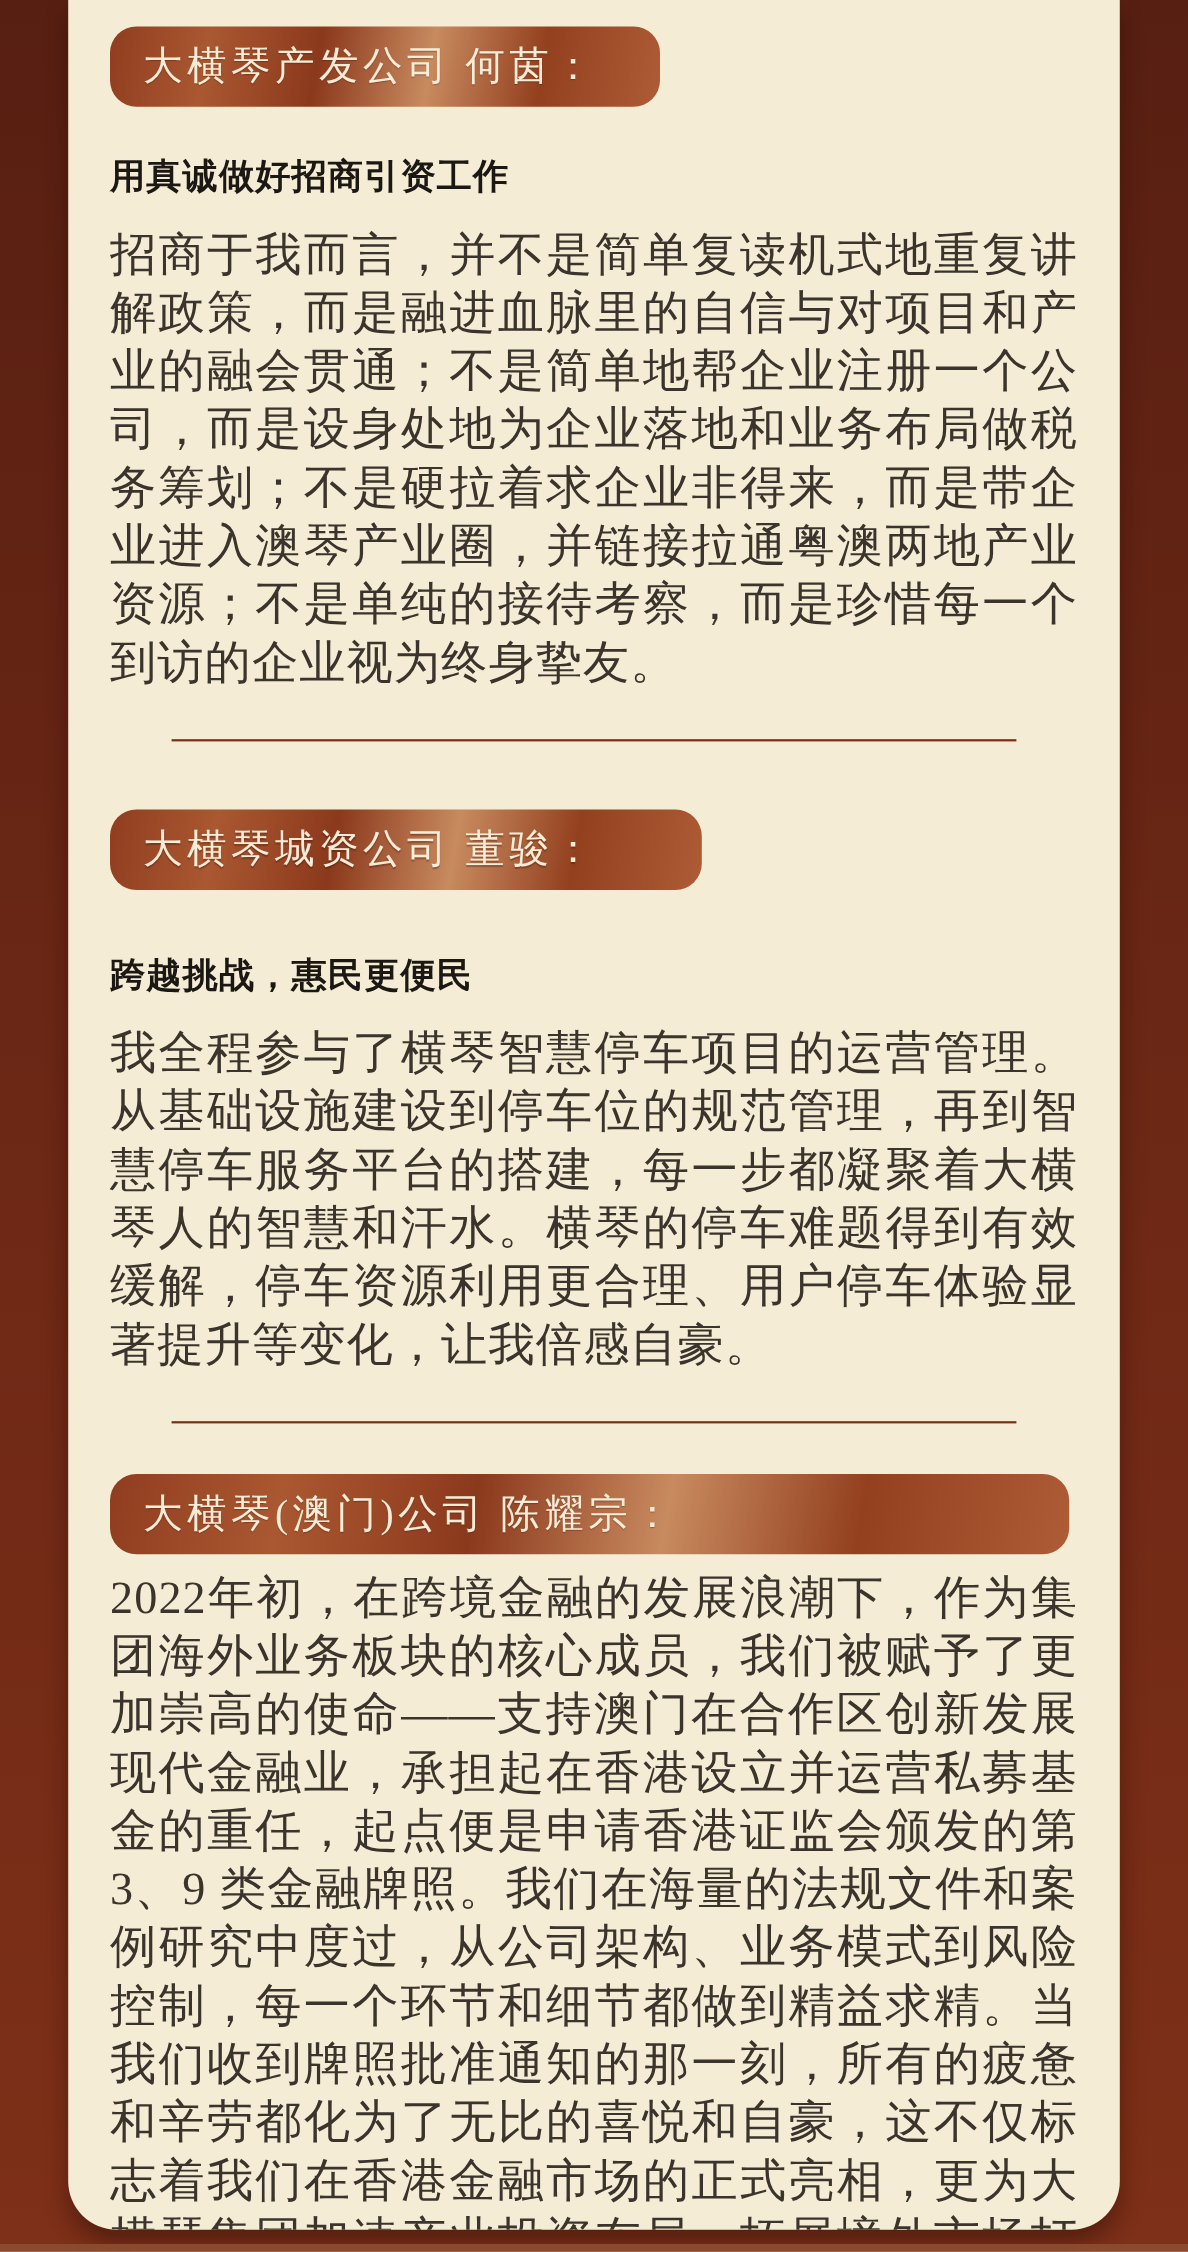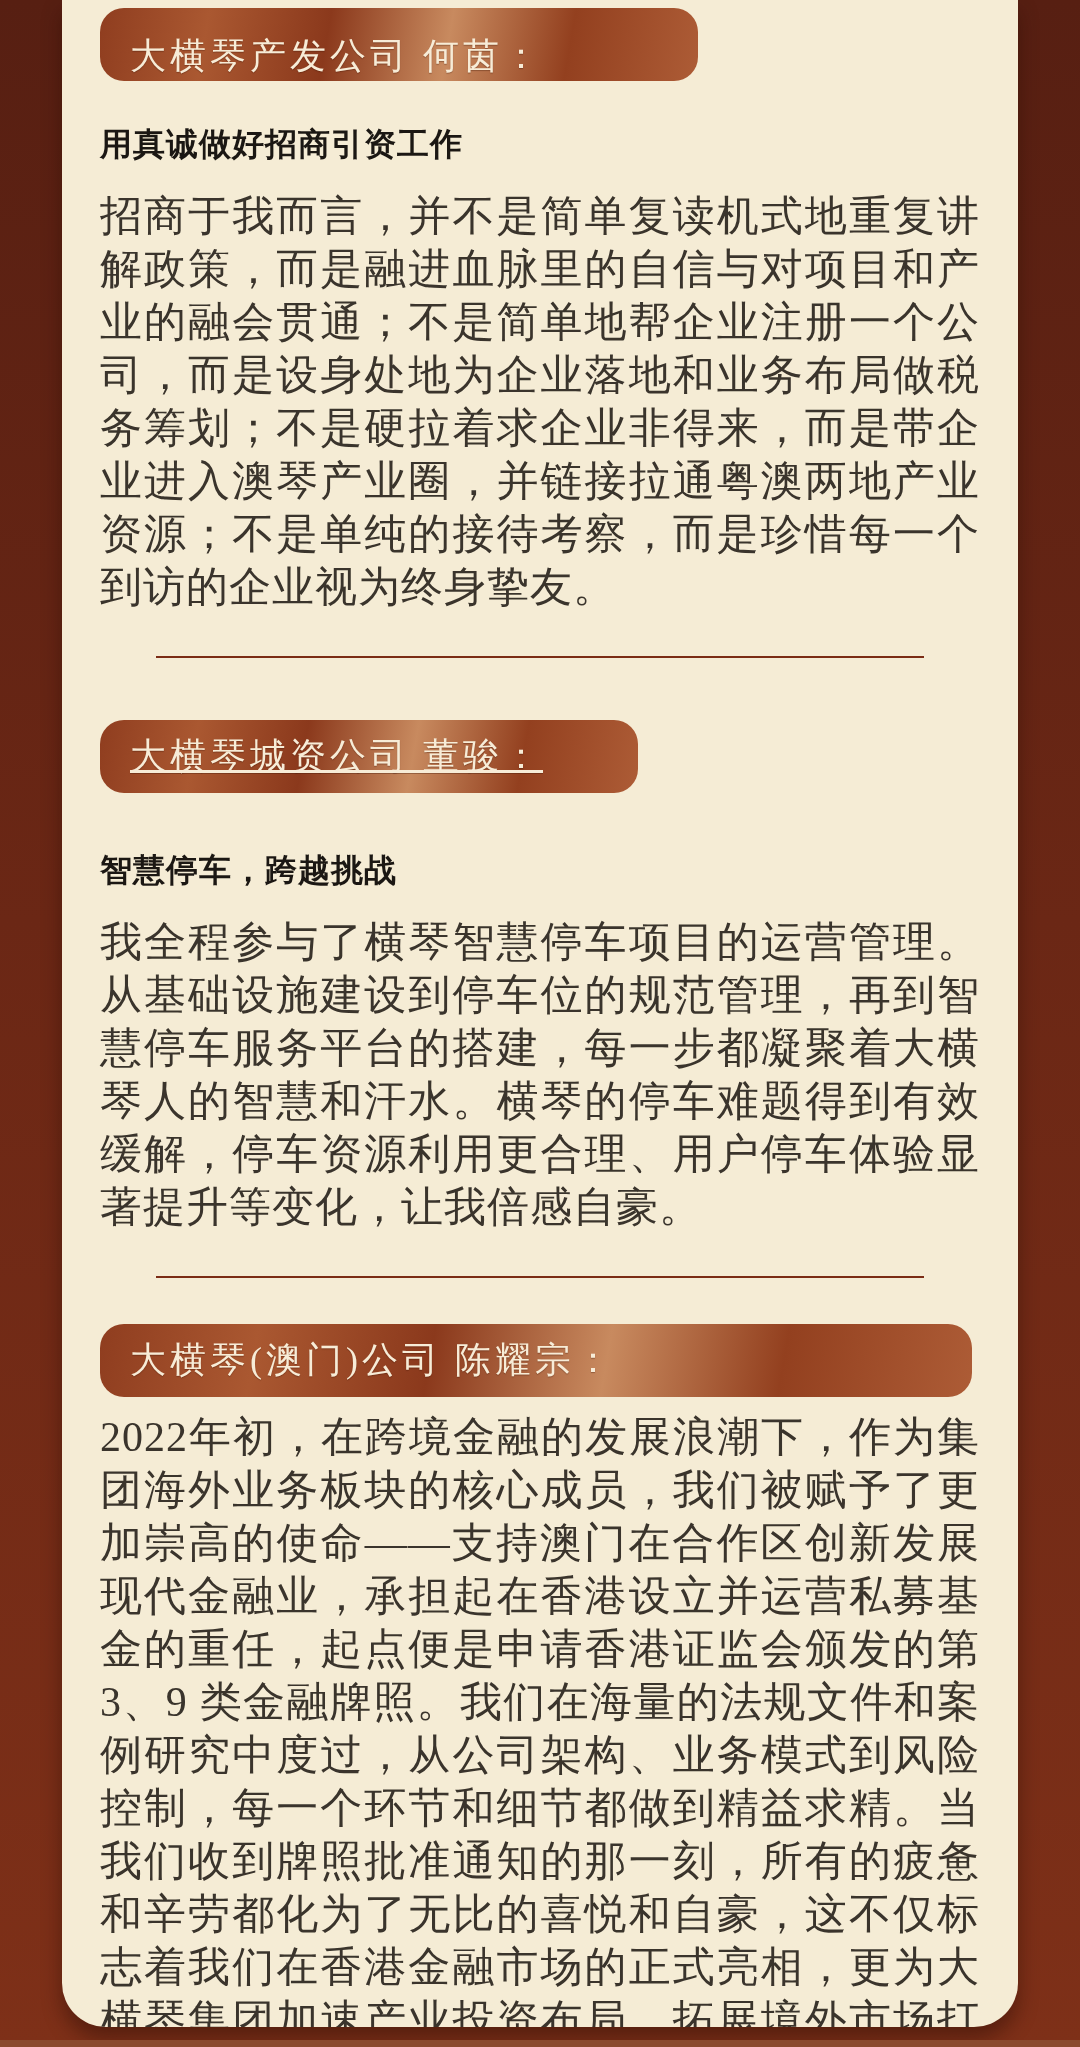--- a/index.html
+++ b/index.html
@@ -34,22 +34,22 @@
     border-radius:24px;
     background:linear-gradient(100deg,#8f3d1f 0%,#aa5831 18%,#8b391c 38%,#c88a5f 58%,#93401f 78%,#ad5c36 100%);
     color:#f7ecd7;
     font-size:36px;
     letter-spacing:4px;
     display:flex;align-items:center;
     padding-left:30px;
     text-shadow:0 1px 1px rgba(60,20,5,.35);
     white-space:nowrap;
   }
-  .s1 .badge{width:598px;margin-top:8px;align-items:flex-end;}
-  .s2 .badge{width:538px;text-decoration:underline;}
+  .s1 .badge{width:500px;margin-top:24px;}
+  .s2 .badge{width:538px;}
   .s3 .badge{width:872px;}
   .heading{
     margin-top:46px;
     font-size:32px;
     font-weight:bold;
     color:#1b1713;
     letter-spacing:1px;
     line-height:1.2;
   }
   .s1 .heading{margin-top:44px;}
@@ -90,21 +90,21 @@
       <h2 class="heading">用真诚做好招商引资工作</h2>
       <p class="body-text">招商于我而言，并不是简单复读机式地重复讲解政策，而是融进血脉里的自信与对项目和产业的融会贯通；不是简单地帮企业注册一个公司，而是设身处地为企业落地和业务布局做税务筹划；不是硬拉着求企业非得来，而是带企业进入澳琴产业圈，并链接拉通粤澳两地产业资源；不是单纯的接待考察，而是珍惜每一个到访的企业视为终身挚友。</p>
     </section>
 
     <hr class="divider d1">
 
     <section class="s2">
       <div class="badge">
         <span>大横琴城资公司  董骏：</span>
       </div>
-      <h2 class="heading">智慧停车，跨越挑战</h2>
+      <h2 class="heading">跨越挑战，惠民更便民</h2>
       <p class="body-text">我全程参与了横琴智慧停车项目的运营管理。从基础设施建设到停车位的规范管理，再到智慧停车服务平台的搭建，每一步都凝聚着大横琴人的智慧和汗水。横琴的停车难题得到有效缓解，停车资源利用更合理、用户停车体验显著提升等变化，让我倍感自豪。</p>
     </section>
 
     <hr class="divider d2">
 
     <section class="s3">
       <div class="badge">
         <span>大横琴(澳门)公司  陈耀宗：</span>
       </div>
       <p class="body-text">2022年初，在跨境金融的发展浪潮下，作为集团海外业务板块的核心成员，我们被赋予了更加崇高的使命——支持澳门在合作区创新发展现代金融业，承担起在香港设立并运营私募基金的重任，起点便是申请香港证监会颁发的第 3、9 类金融牌照。我们在海量的法规文件和案例研究中度过，从公司架构、业务模式到风险控制，每一个环节和细节都做到精益求精。当我们收到牌照批准通知的那一刻，所有的疲惫和辛劳都化为了无比的喜悦和自豪，这不仅标志着我们在香港金融市场的正式亮相，更为大横琴集团加速产业投资布局、拓展境外市场打开了新的大门。</p>

